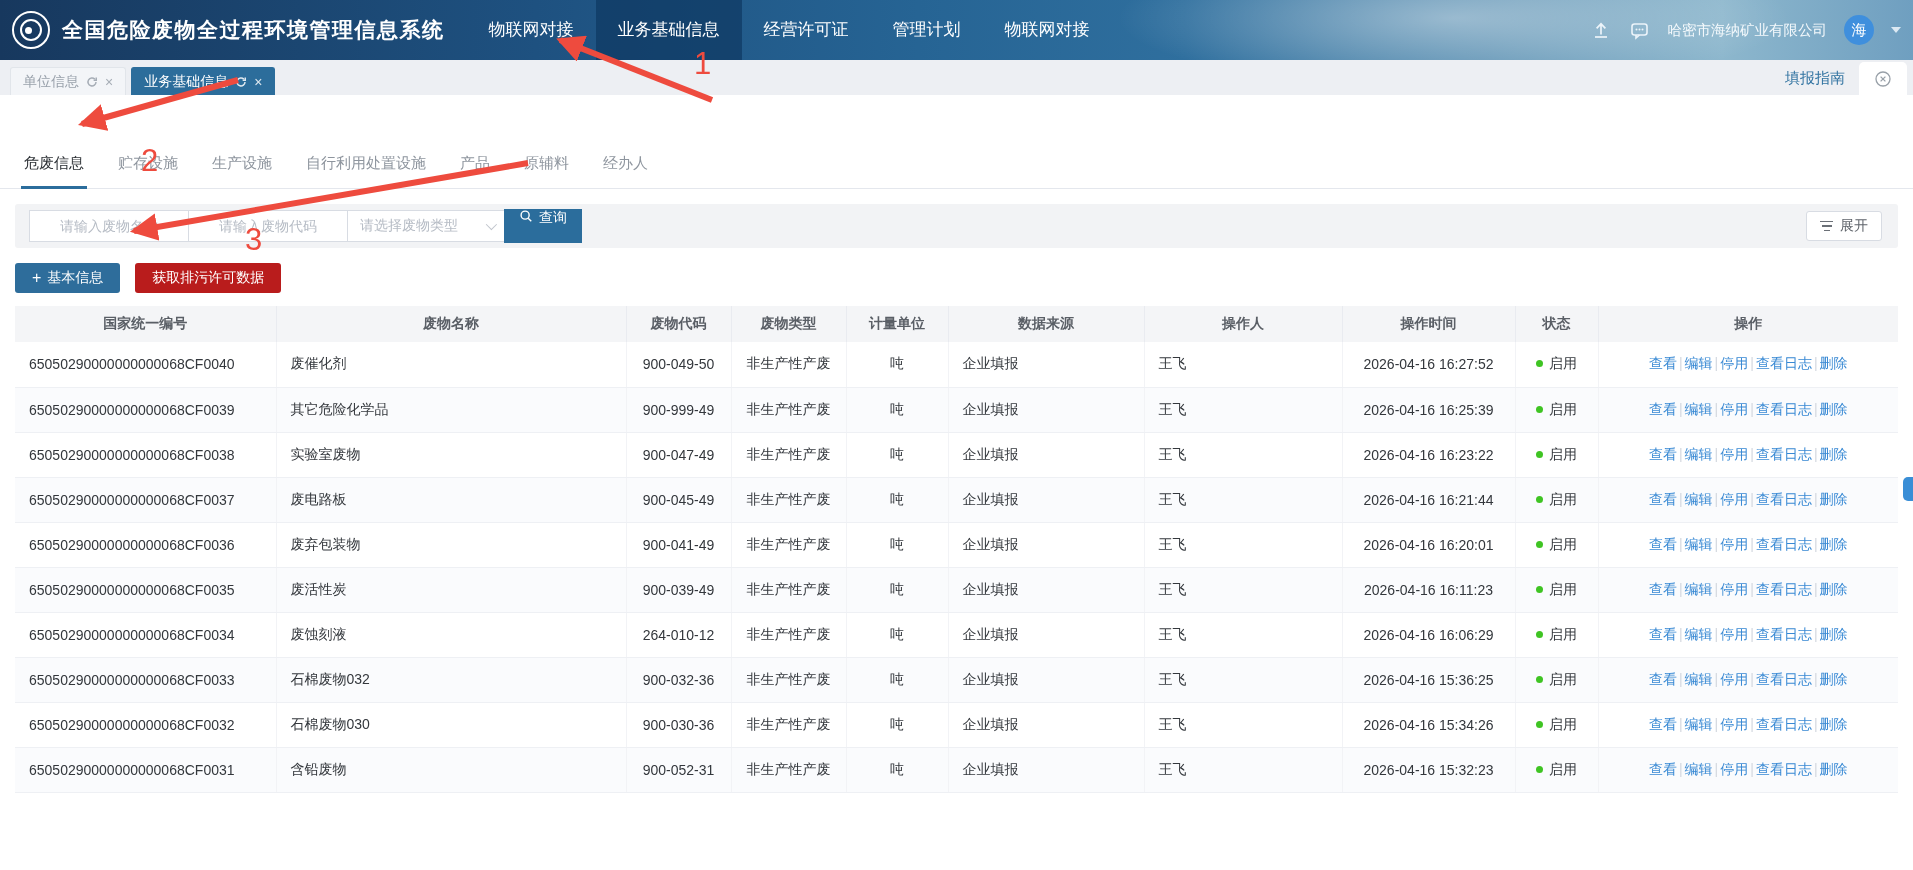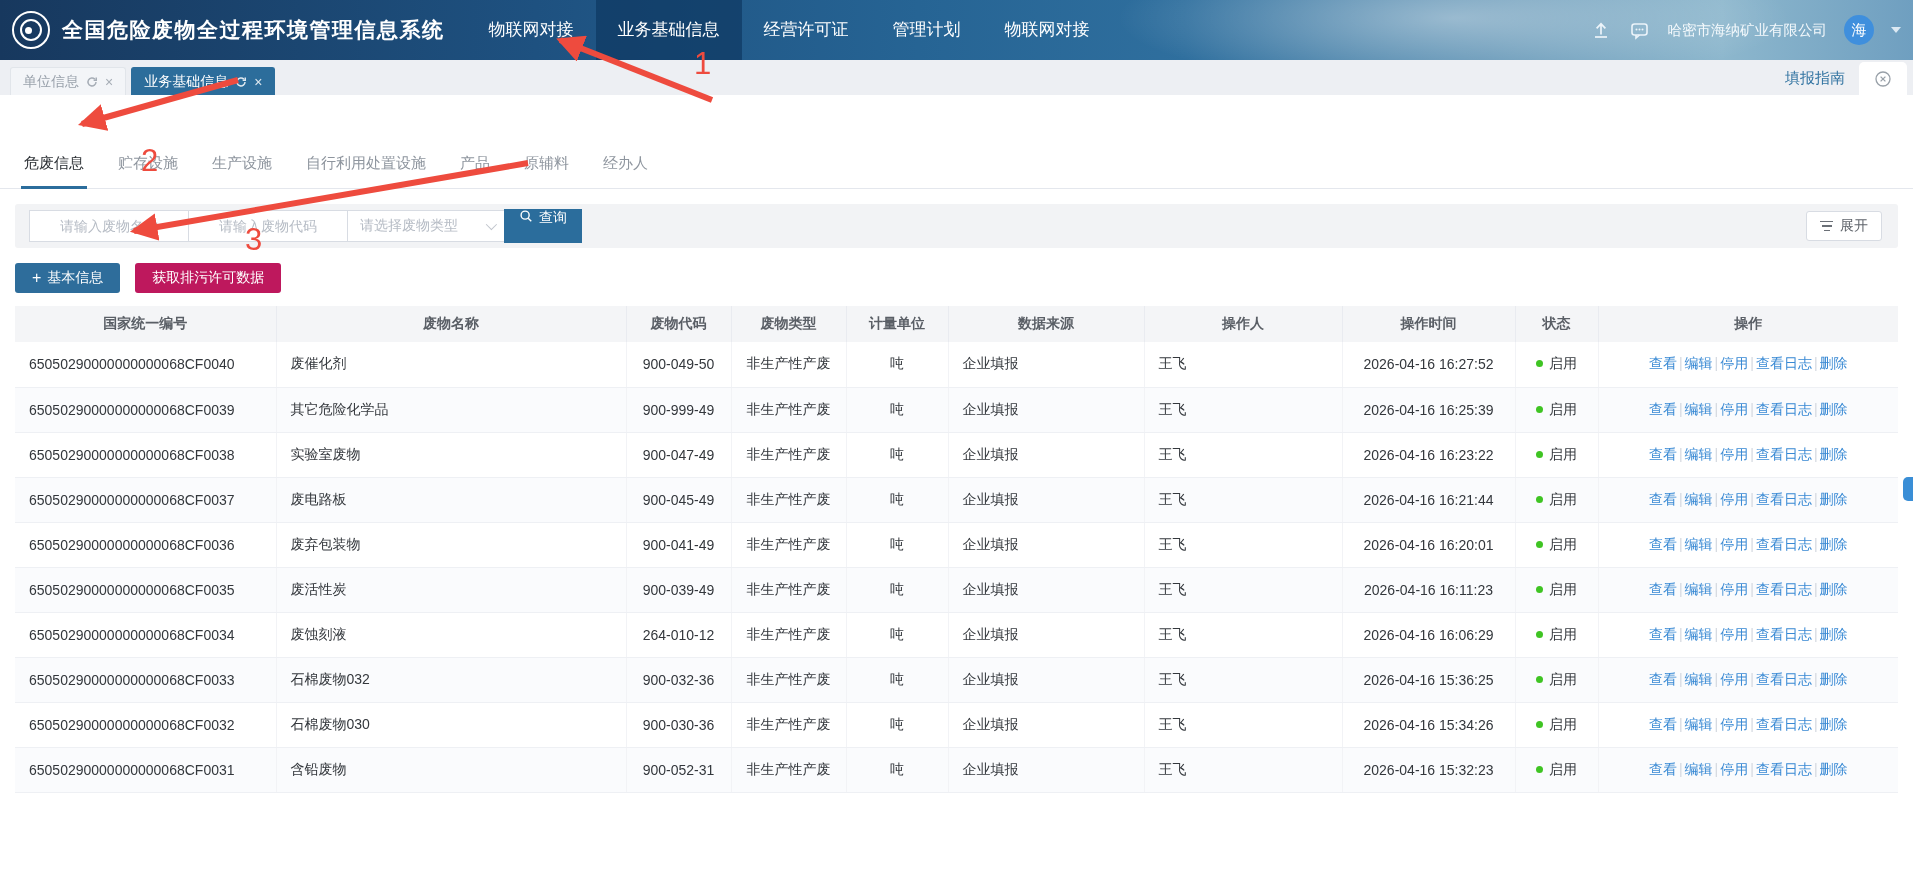--- a/index.html
+++ b/index.html
@@ -70,21 +70,21 @@
                 display: flex; align-items: center; gap: 7px; cursor: pointer; font-family: inherit; }
   .filter-ic { display: inline-flex; flex-direction: column; gap: 3px; }
   .filter-ic i { display: block; height: 1.5px; background: #6b7077; }
   .filter-ic i:nth-child(1){ width: 13px; } .filter-ic i:nth-child(2){ width: 10px; margin: 0 auto; }
   .filter-ic i:nth-child(3){ width: 6px; margin: 0 auto; }
   
   .btnrow { margin: 15px 15px 0; display: flex; gap: 15px; }
   .btn { height: 30px; border: none; border-radius: 3px; color: #fff; font-size: 14px; padding: 0 17px;
          display: flex; align-items: center; gap: 6px; cursor: pointer; font-family: inherit; }
   .btn-add { background: #2e6d9b; }
-  .btn-fetch { background: #be185d; }
+  .btn-fetch { background: #b91c1c; }
   .plus { font-size: 16px; line-height: 1; }
   
   table { margin: 13px 15px 0; width: 1883px; border-collapse: collapse; table-layout: fixed; font-size: 14px; }
   thead th { background: #f4f5f7; height: 36px; font-weight: bold; color: #5a5f66; text-align: center;
              border-right: 1px solid #e9ebf0; }
   thead th:last-child { border-right: none; }
   tbody td { height: 45px; border-bottom: 1px solid #eef0f4; border-right: 1px solid #f2f3f6;
              padding: 0 10px; text-align: center; color: #33373c; white-space: nowrap; overflow: hidden; }
   tbody td:last-child { border-right: none; }
   tbody tr:nth-child(even) { background: #fafbfd; }

